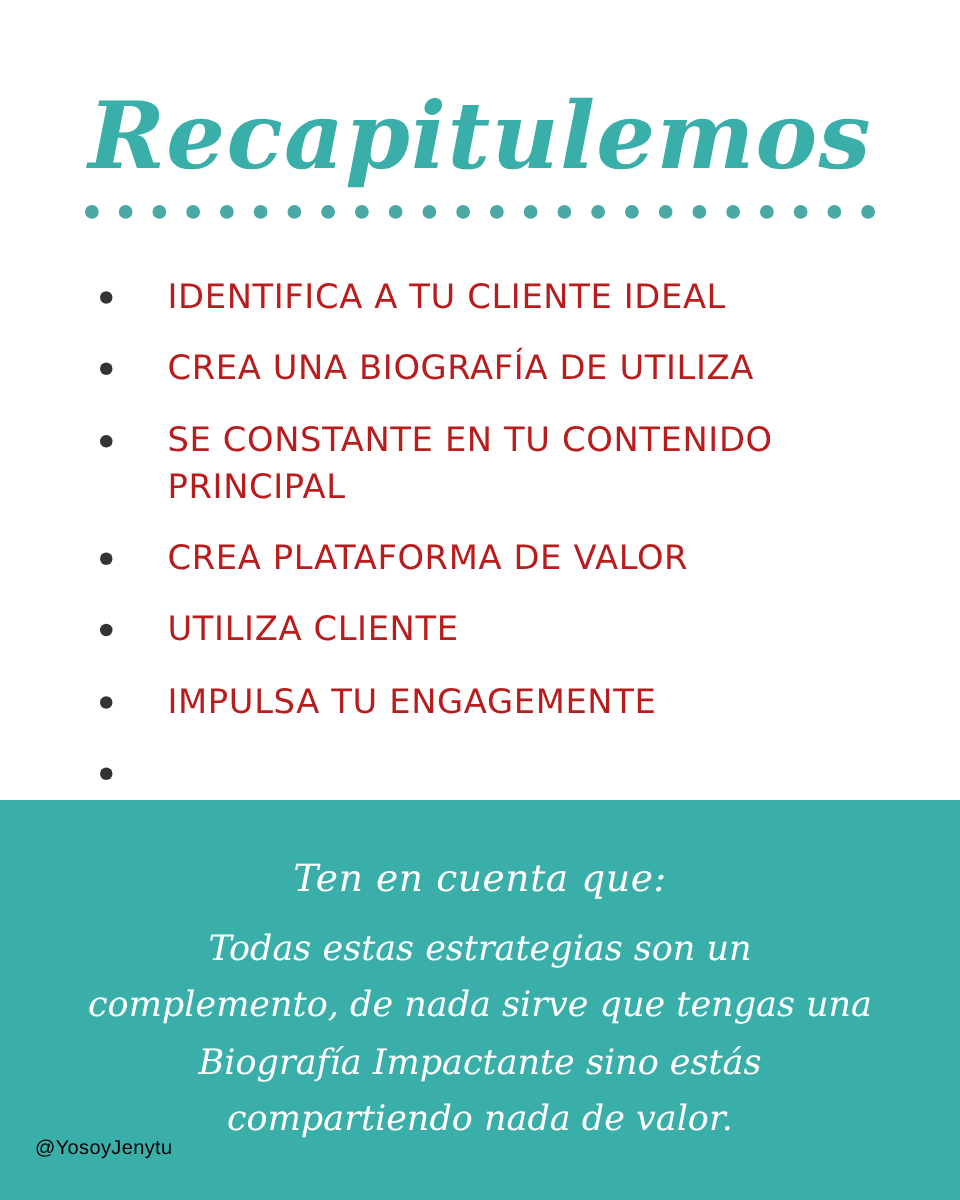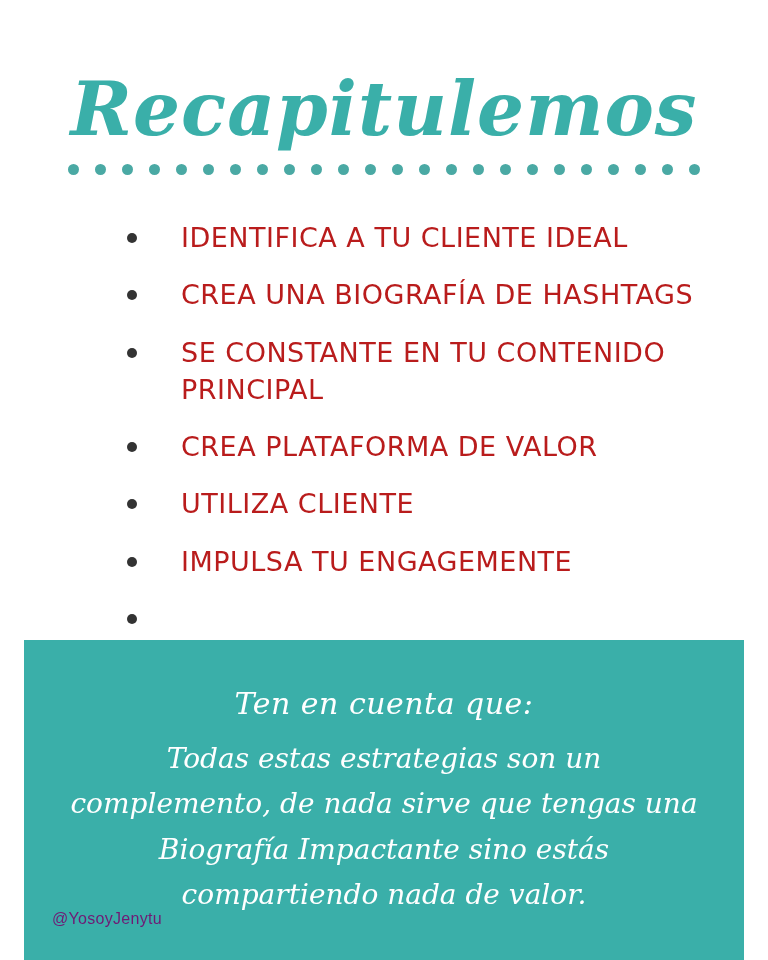--- a/index.html
+++ b/index.html
@@ -13,21 +13,20 @@
     font-family: "Liberation Sans", sans-serif;
     overflow: hidden;
   }
   .slide {
     position: relative;
     width: 768px;
     height: 960px;
     background: #ffffff;
     display: flex;
     flex-direction: column;
-    align-items: center;
   }
   .top-section {
     position: relative;
     height: 640px;
     background: #ffffff;
     box-sizing: border-box;
     padding: 0;
   }
   .title {
     text-align: center;
@@ -107,21 +106,21 @@
     color: #ffffff;
     margin: 15px auto;
     max-width: 640px;
   }
   .handle {
     position: absolute;
     left: 28px;
     bottom: 32px;
     font-family: "Liberation Sans", sans-serif;
     font-size: 16px;
-    color: #701a75;
+    color: #000000;
     letter-spacing: 0.3px;
   }
 </style>
 </head>
 <body>
 
 <div class="slide">
 
   <div class="top-section">
 
@@ -154,21 +153,21 @@
         <span class="dot" style="background: rgb(74, 169, 164);"></span>
       </div>
 
     <ul class="bullet-list">
         <li class="bullet-item">
           <span class="bullet-marker"></span>
           <span class="bullet-text">IDENTIFICA A TU CLIENTE IDEAL</span>
         </li>
         <li class="bullet-item">
           <span class="bullet-marker"></span>
-          <span class="bullet-text">CREA UNA BIOGRAFÍA DE HASHTAGS</span>
+          <span class="bullet-text">CREA UNA BIOGRAFÍA DE UTILIZA</span>
         </li>
         <li class="bullet-item">
           <span class="bullet-marker"></span>
           <span class="bullet-text">SE CONSTANTE EN TU CONTENIDO PRINCIPAL</span>
         </li>
         <li class="bullet-item">
           <span class="bullet-marker"></span>
           <span class="bullet-text">CREA PLATAFORMA DE VALOR</span>
         </li>
         <li class="bullet-item">

